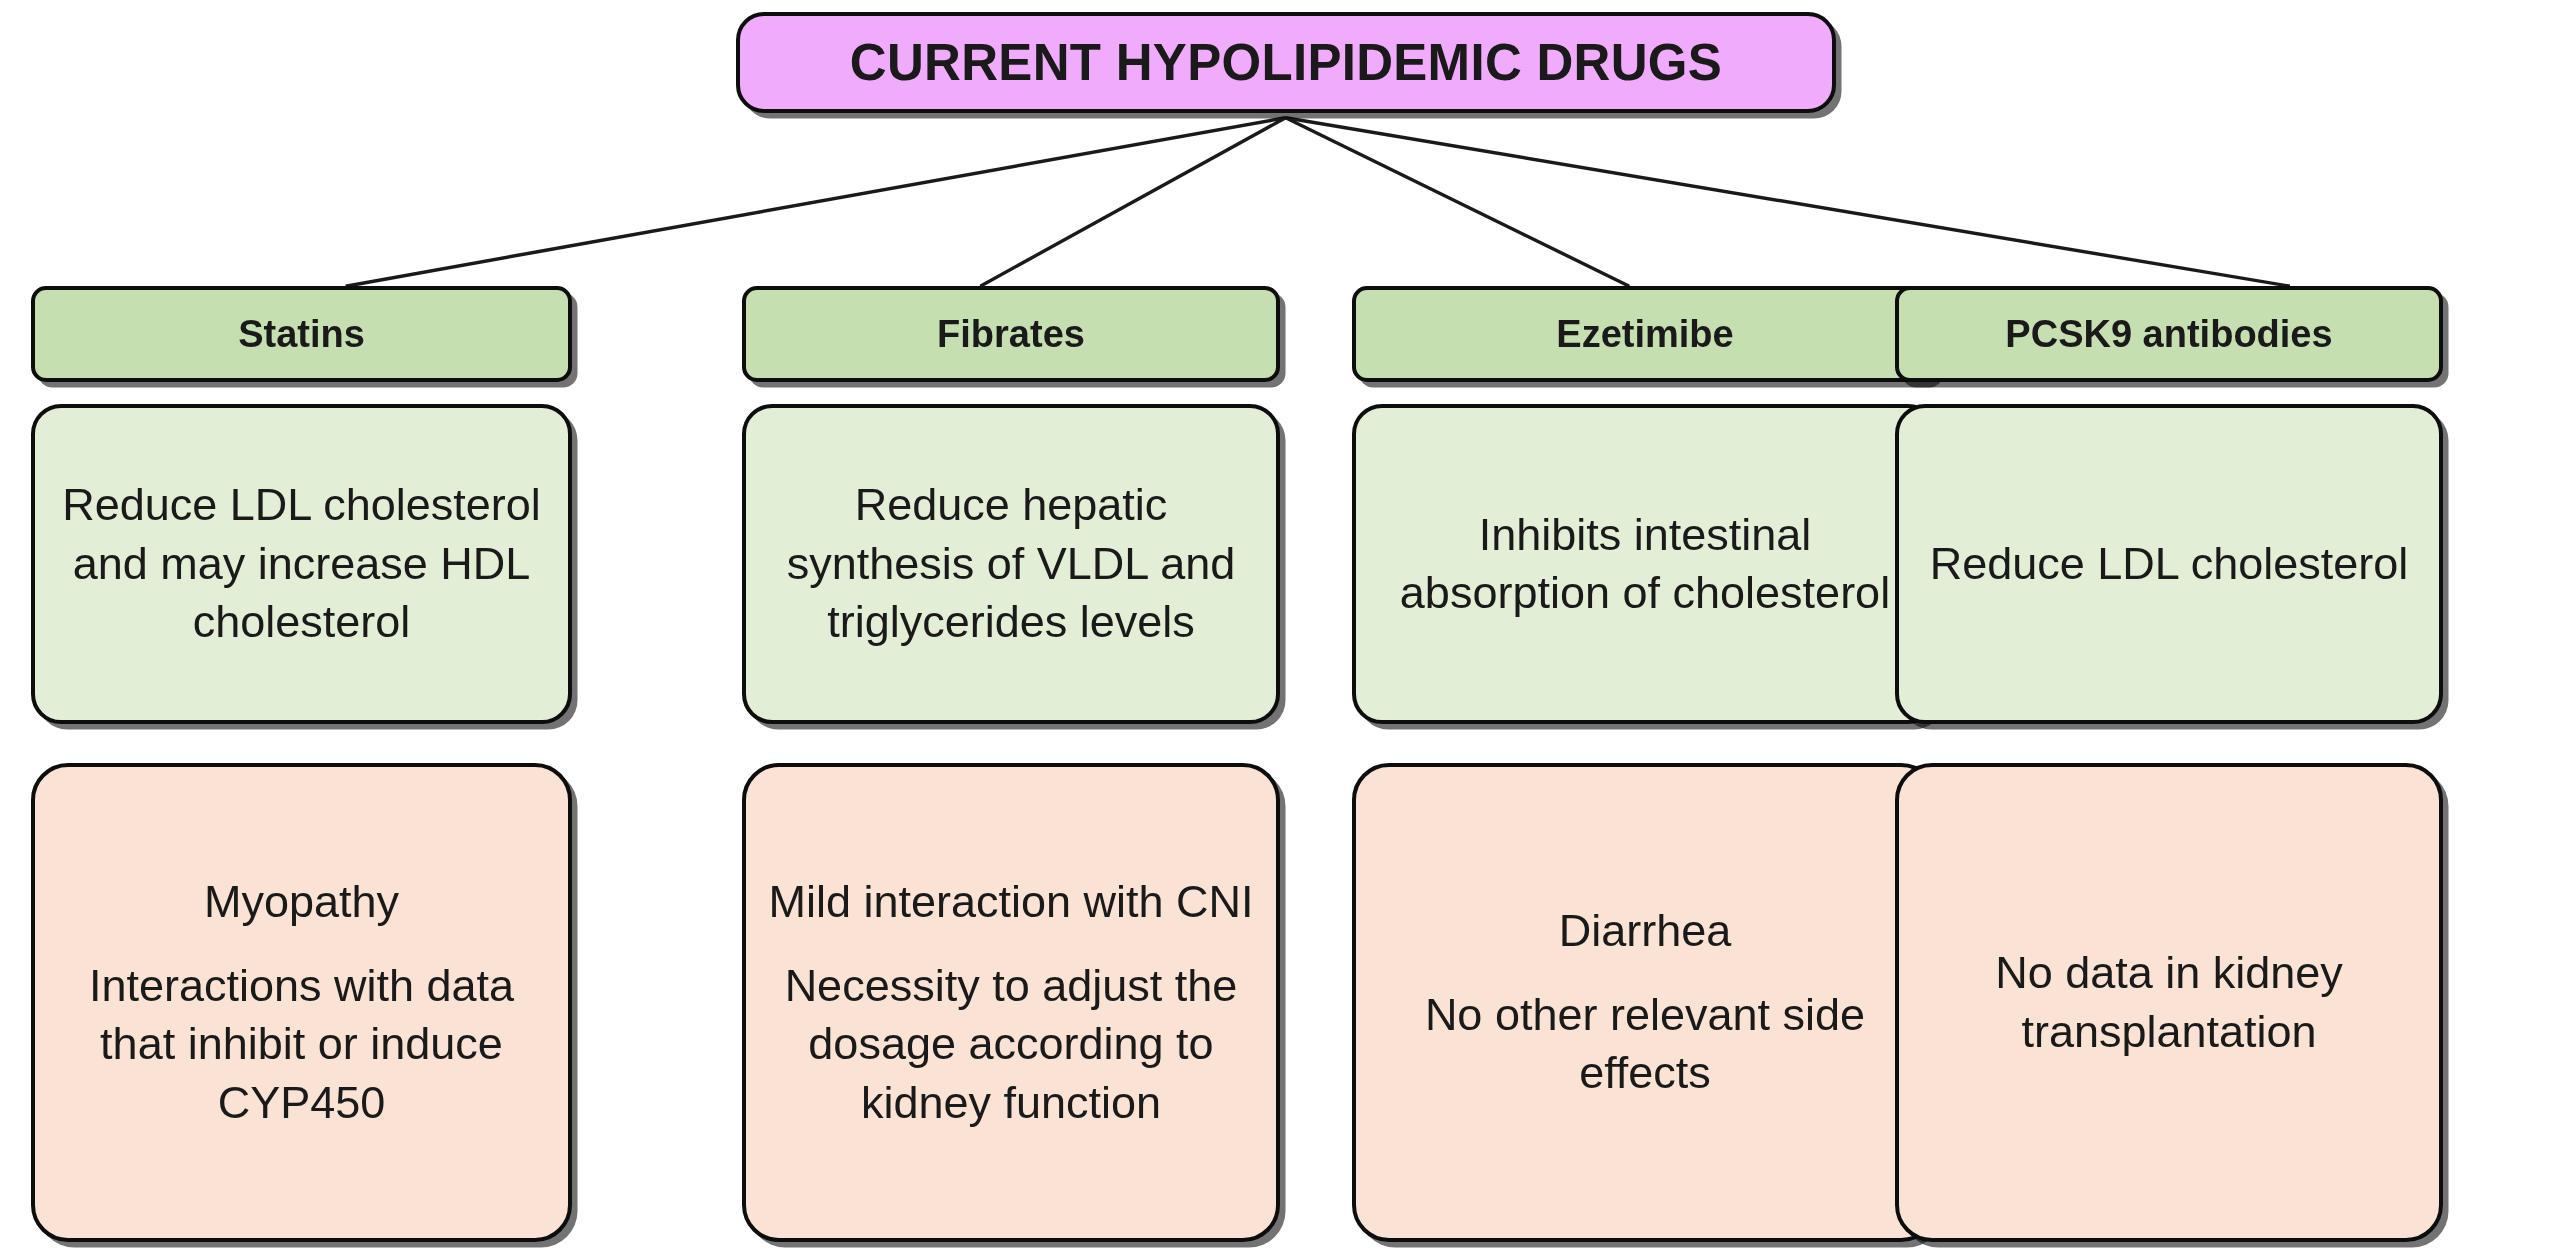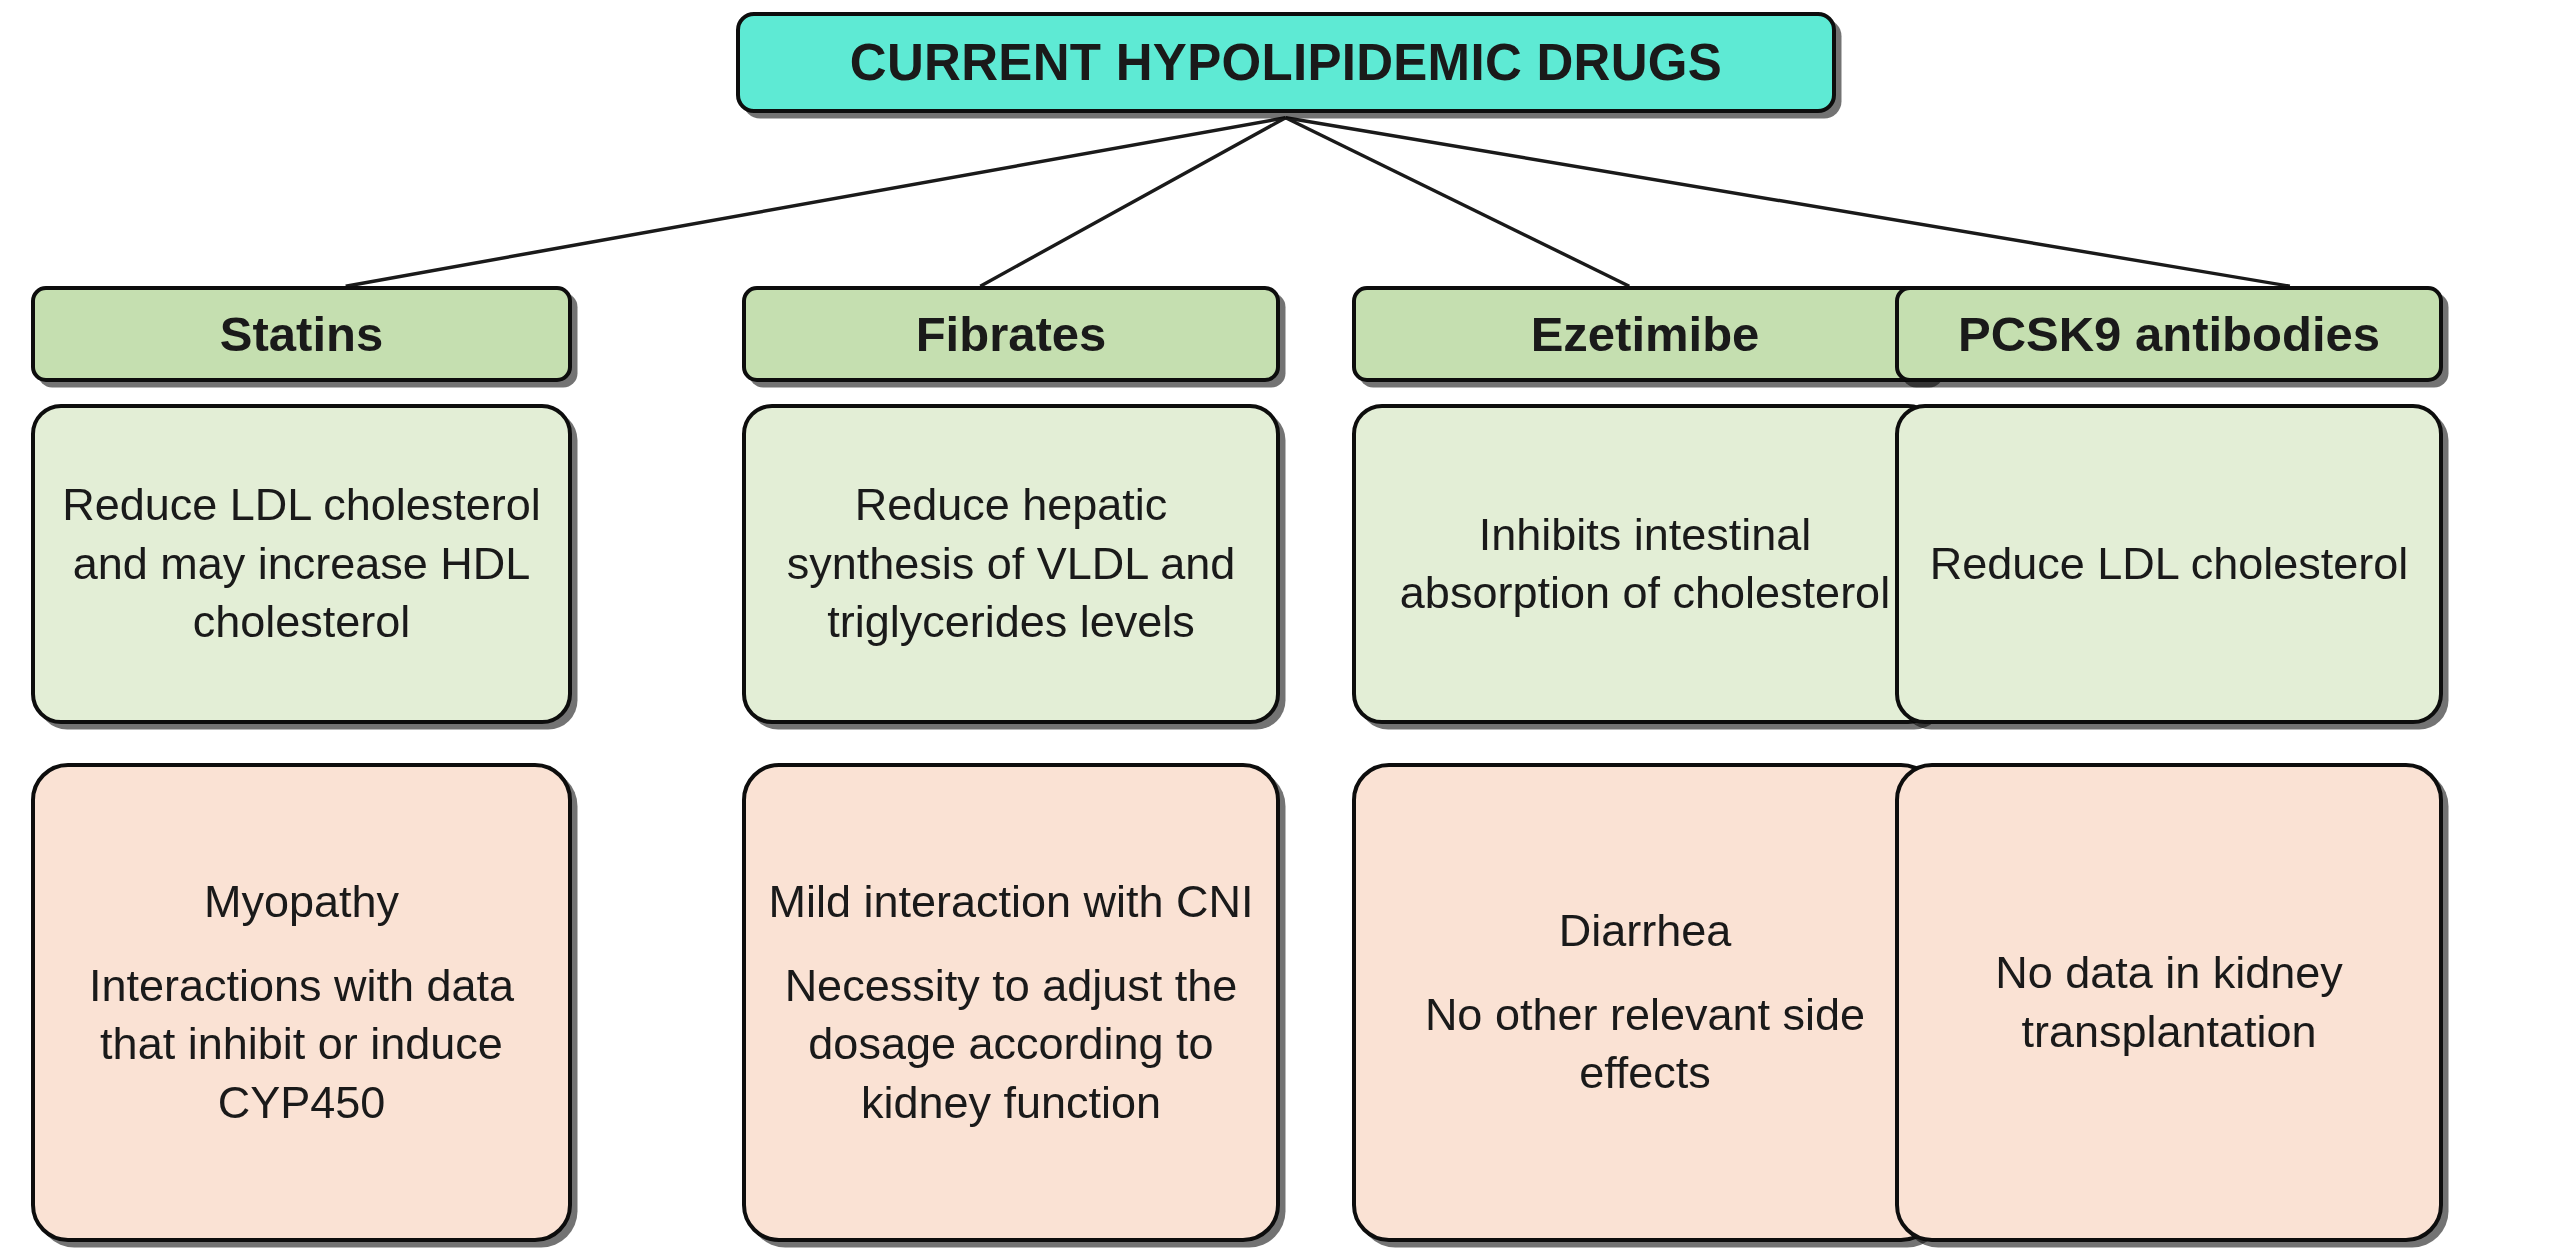--- a/index.html
+++ b/index.html
@@ -24,33 +24,33 @@
     align-items:center;
     justify-content:center;
     text-align:center;
     color:#1a1a1a;
     box-shadow:6.2px 6.2px 0 -0.7px rgba(0,0,0,0.55);
   }
 
   
   .title-node{
     left:736px; top:12.3px; width:1100px; height:101px;
-    background:#5eead4;
-    border-radius:18px;
+    background:#f0abfc;
+    border-radius:28px;
     font-size:51px;
     font-weight:bold;
     letter-spacing:0.3px;
   }
 
   
   .header-node{
     top:286px; height:96px;
     background:#c5dfb0;
     border-radius:15px;
-    font-size:49px;
+    font-size:38px;
     font-weight:bold;
   }
 
   
   .mech-node{
     top:404px; height:320px;
     background:#e3eed6;
     border-radius:30px;
     font-size:45px;
     line-height:1.30;

